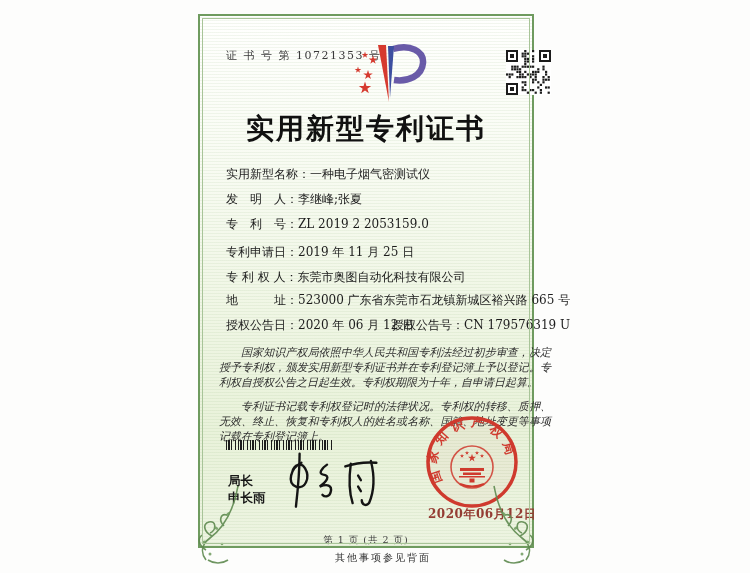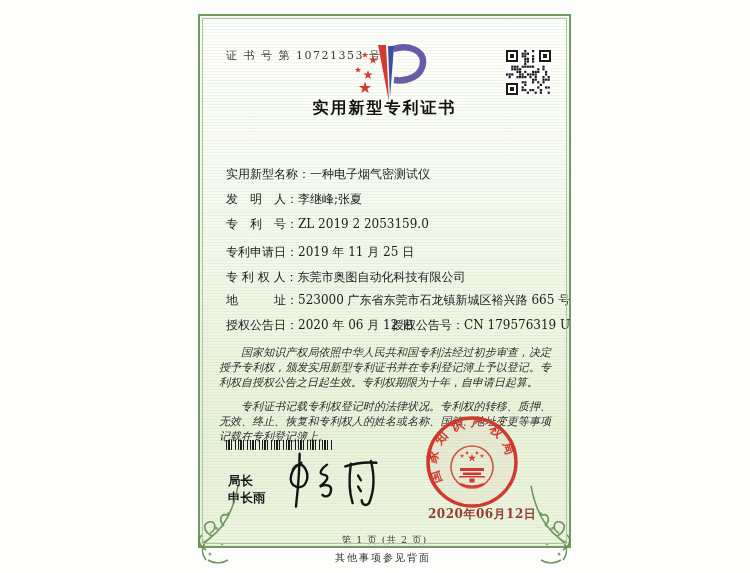--- a/index.html
+++ b/index.html
@@ -1,31 +1,31 @@
 <!DOCTYPE html>
 <html><head>
 <meta charset="utf-8">
 <style>
   html,body{margin:0;padding:0;width:750px;height:573px;background:#fdfdfc;overflow:hidden;}
   *{box-sizing:border-box;}
   .scene{position:relative;width:750px;height:573px;font-family:"DejaVu Serif","Liberation Serif",serif;color:#222;}
   
-  .cert{position:absolute;left:198px;top:14px;width:373px;height:534px;
+  .cert{position:absolute;left:198px;top:14px;width:336px;height:534px;
         border:2px solid #6f9b5f;
         background:
           repeating-linear-gradient(0deg, rgba(130,170,110,0.10) 0 1px, rgba(0,0,0,0) 1px 3px),
           linear-gradient(180deg,#fffffe 0%,#fbfdf7 18%,#f3f8ea 45%,#e9f2da 78%,#edf4e1 100%);
         overflow:visible;}
   .cert::after{content:"";position:absolute;left:2px;top:2px;right:2px;bottom:2px;
         border:1px solid #a8c498;pointer-events:none;}
   .cert-number{position:absolute;left:26px;top:32px;font-size:11px;letter-spacing:1.5px;color:#3a3a3a;white-space:nowrap;}
   .logo{position:absolute;left:152px;top:28px;}
   .qr{position:absolute;left:306px;top:34px;}
-  .title{position:absolute;left:0;top:82px;width:100%;text-align:center;
-         font-size:16px;font-weight:bold;letter-spacing:2px;color:#111;white-space:nowrap;}
+  .title{position:absolute;left:0;top:94px;width:100%;text-align:center;
+         font-size:28px;font-weight:bold;letter-spacing:2px;color:#111;white-space:nowrap;}
   .rows{position:absolute;left:26px;top:148px;width:330px;font-size:12px;color:#1c1c1c;}
   .row{position:absolute;left:0;white-space:nowrap;}
   .row .lbl{color:#1c1c1c;}
   .row .val{color:#1c1c1c;}
   .r0{top:2px}.r1{top:27px}.r2{top:52px}.r3{top:80px}.r4{top:105px}.r5{top:128px}.r6{top:153px}
   .row .part2{position:absolute;left:166px;top:0;white-space:nowrap;}
   .paras{position:absolute;left:10px;top:320px;width:350px;font-size:11px;line-height:15px;
          font-style:italic;color:#2e2e2e;text-align:justify;}
   .paras p{margin:9px;text-indent:2em;}
   .barcode{position:absolute;left:26px;top:424px;width:108px;height:10px;

